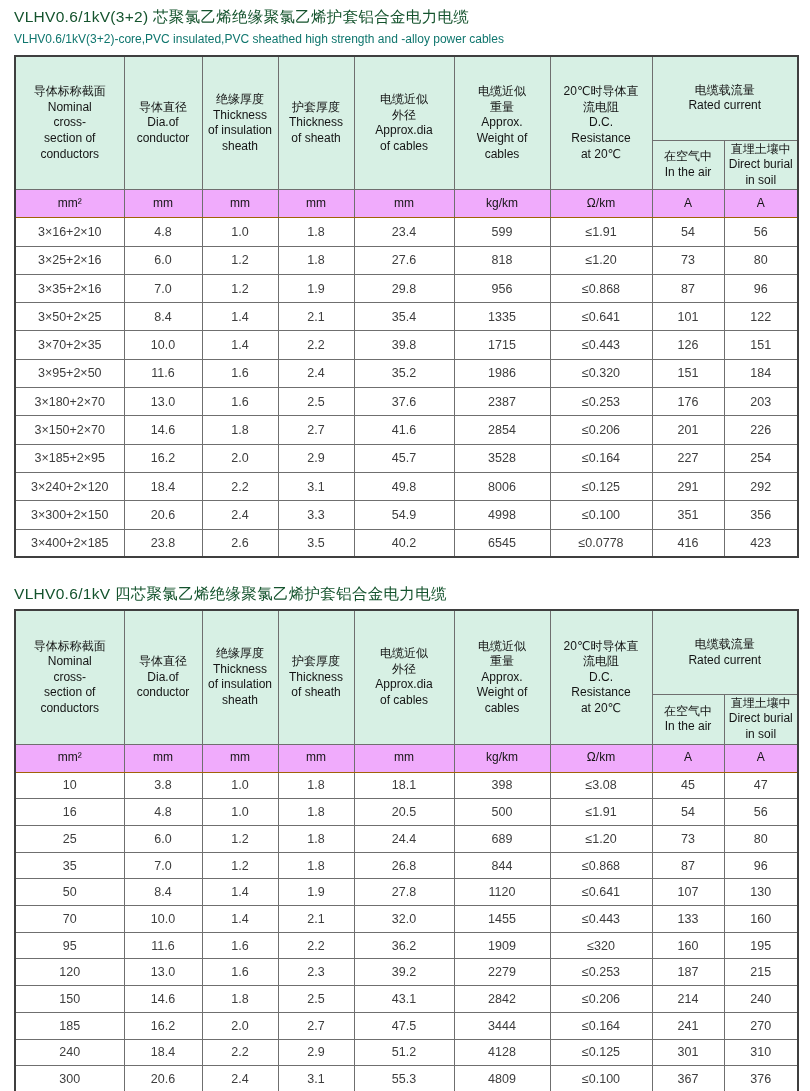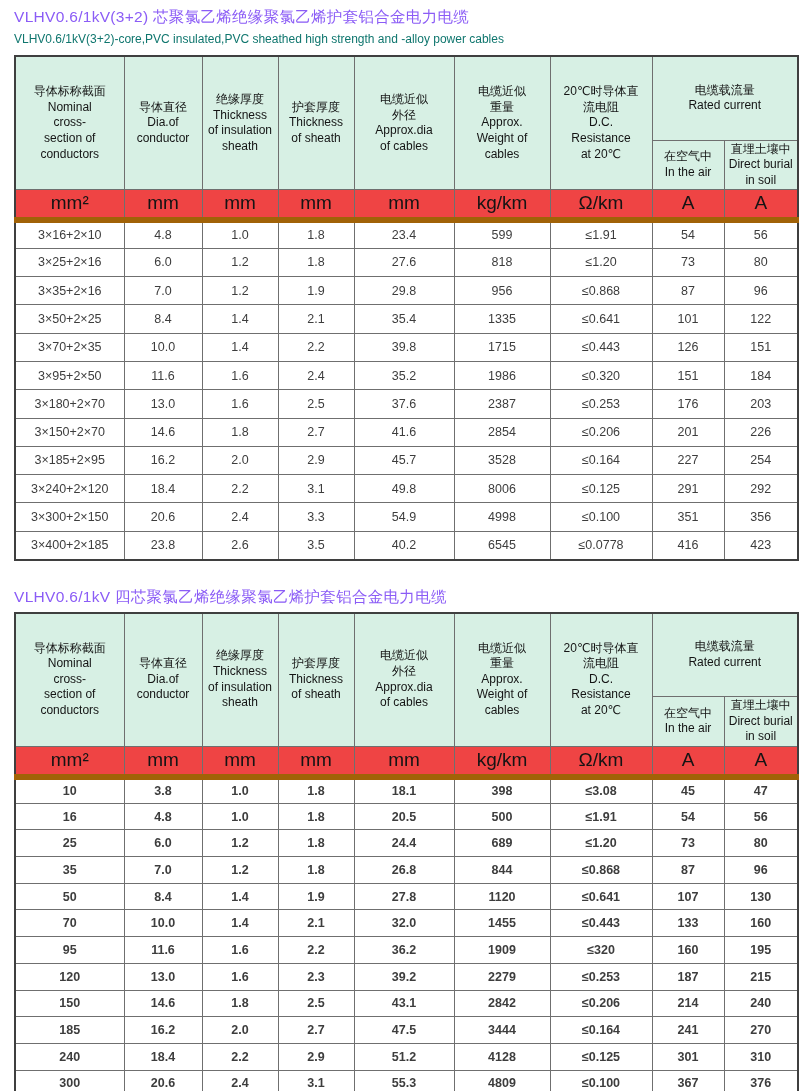--- a/index.html
+++ b/index.html
@@ -8,21 +8,21 @@
     width: 810px; height: 1091px;
     background: #ffffff;
     font-family: "Liberation Sans", "DejaVu Sans", sans-serif;
     color: #222;
   }
   .page { padding: 7px 13px 0 14px; }
 
   .section-title {
     font-size: 15.5px;
     font-weight: normal;
-    color: #8b5cf6;
+    color: #14532d;
     margin: 0 0 4px 0;
     letter-spacing: 0.3px;
   }
   .section-subtitle {
     font-size: 12px;
     color: #0f766e;
     margin: 0 0 9px 0;
   }
 
   table.spec {
@@ -40,32 +40,32 @@
   }
   table.spec thead th {
     background: #d7f0e4;
     font-weight: normal;
     font-size: 12px;
     line-height: 1.3;
     color: #141414;
     white-space: pre-line;
   }
   table.spec tr.units-row th {
-    background: #ef4444;
+    background: #f0abfc;
     height: 28px;
-    font-size: 19px;
-    border-bottom: 6px solid #a16207;
+    font-size: 12px;
+    border-bottom: 1px solid #a16207;
   }
   table.spec tbody td {
     font-size: 12.5px;
     color: #3d3d3d;
     background: #ffffff;
   }
   table.t1 tbody tr { height: 28.3px; }
-  table.t2 tbody tr { height: 26.7px; font-weight: bold; }
+  table.t2 tbody tr { height: 26.7px; }
   tr.hdr-main { height: 84px; }
 
   .gap { height: 26px; }
 </style>
 </head>
 <body>
 
 <div class="page">
 
   <h1 class="section-title">VLHV0.6/1kV(3+2) 芯聚氯乙烯绝缘聚氯乙烯护套铝合金电力电缆</h1>

